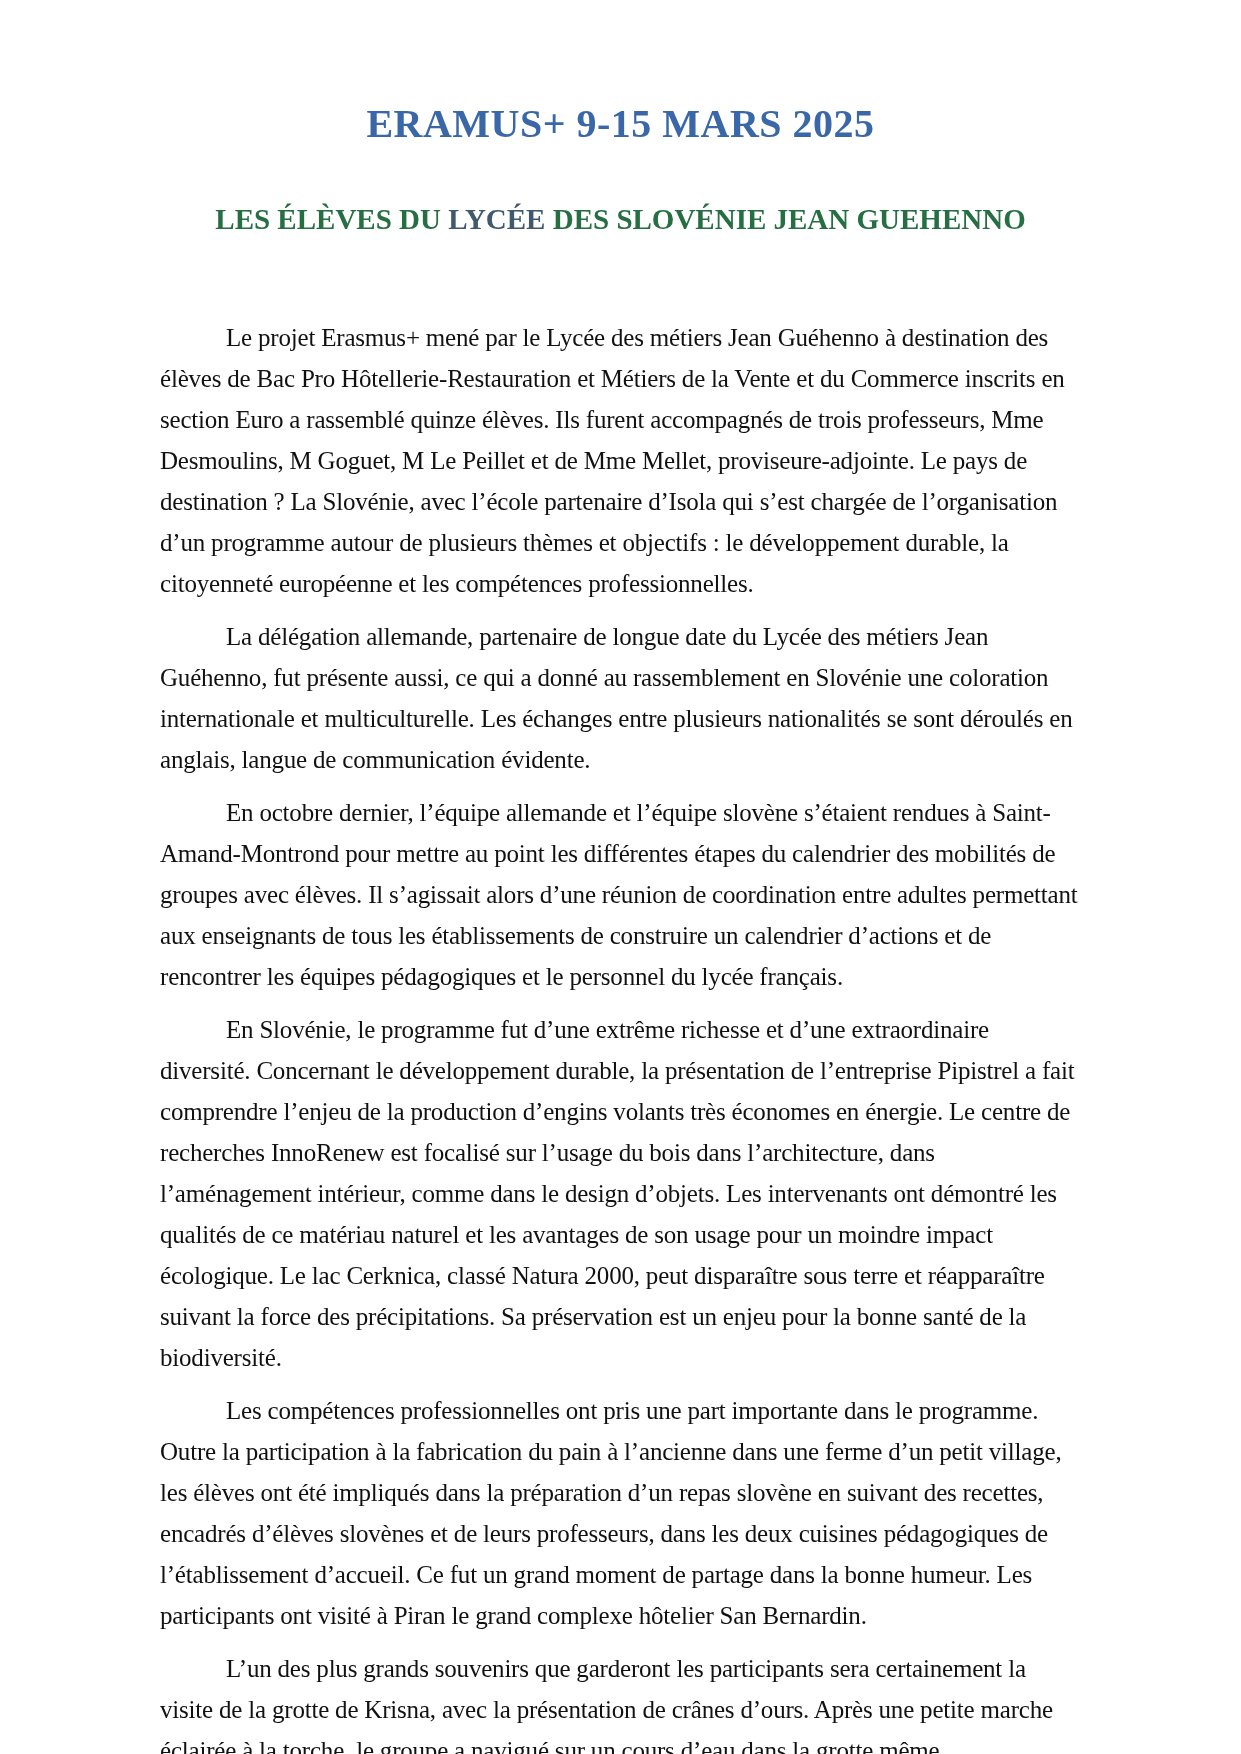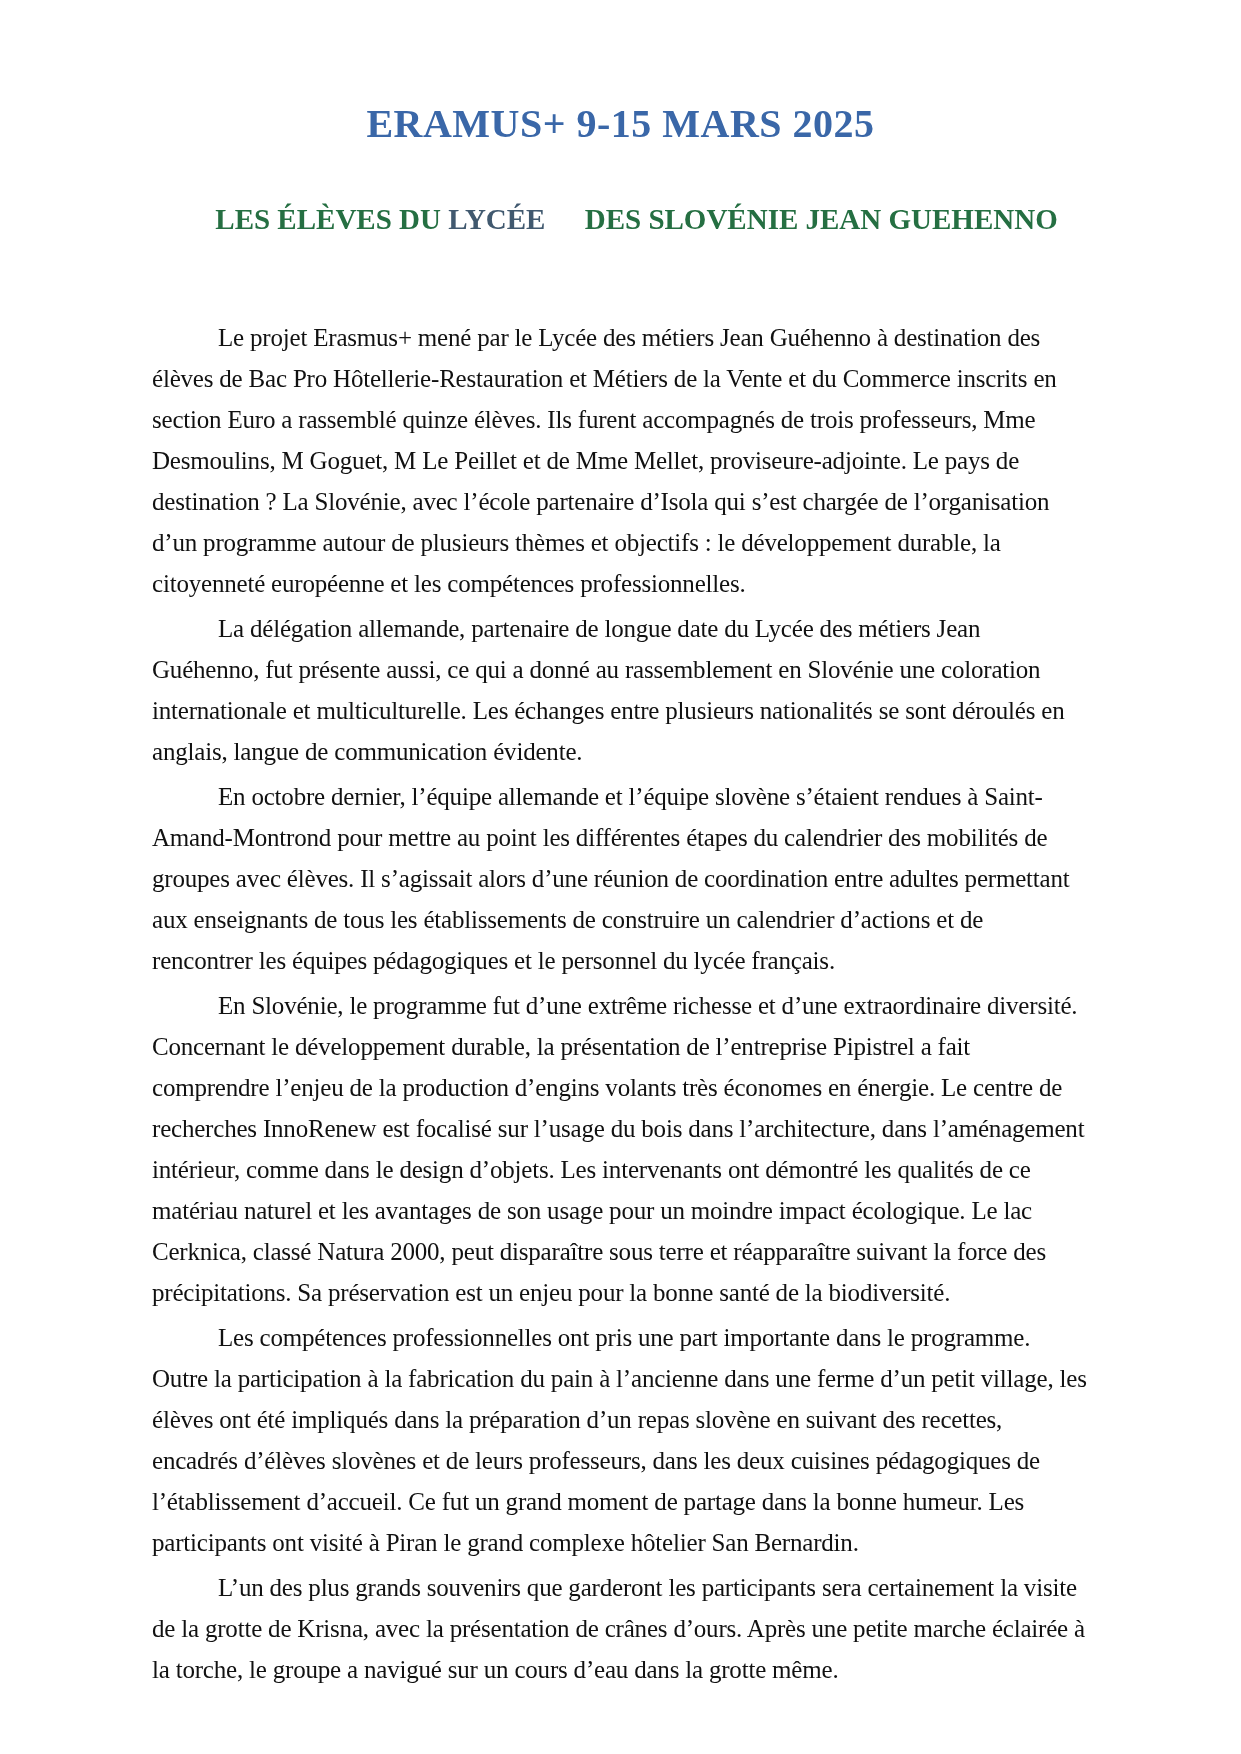--- a/index.html
+++ b/index.html
@@ -30,31 +30,31 @@
   }
   .subtitle {
     margin: 0;
     margin-top: 52px;
     text-align: center;
     font-size: 29px;
     font-weight: bold;
     line-height: 40px;
   }
   .sub-line { display: block; }
-  .green { color: var(--subtitle-green, #256f42); margin-left: 32px; }
+  .green { color: var(--subtitle-green, #256f42); }
   .slate { color: var(--lycee-slate, #41596f); }
   .body-text {
     margin-top: 78px;
     padding: 0 106px;
     font-size: 25px;
     line-height: 41px;
     text-align: left;
   }
   .body-text p {
-    margin: 4px;
+    margin: 12px;
     text-indent: 66px;
     letter-spacing: -0.2px;
   }
 </style>
 </head>
 <body>
 
 <div class="page">
 
   <h1 class="title">ERAMUS+ 9-15 MARS 2025</h1>

